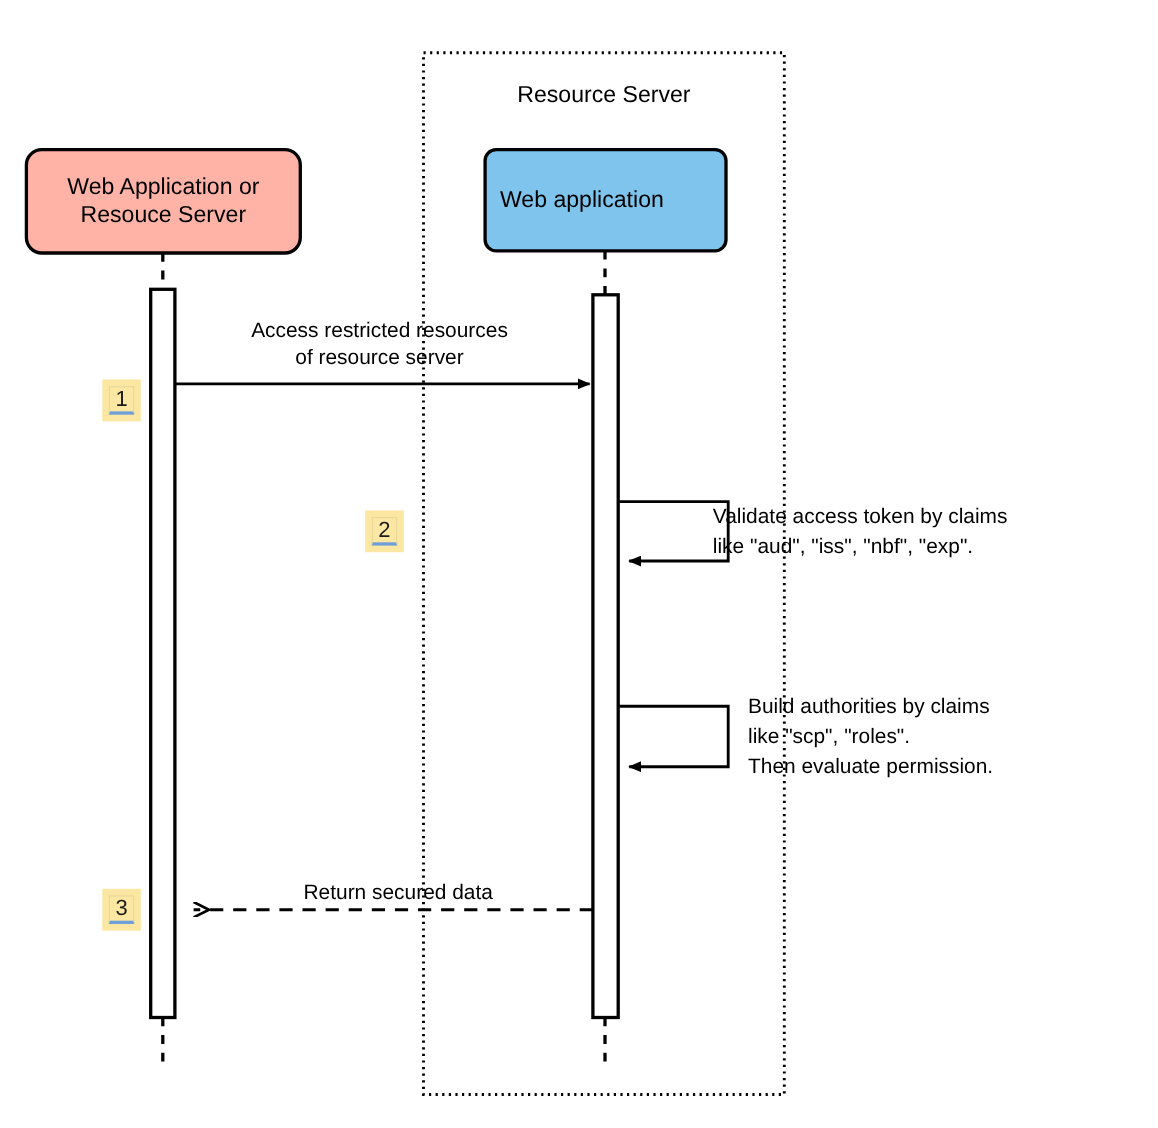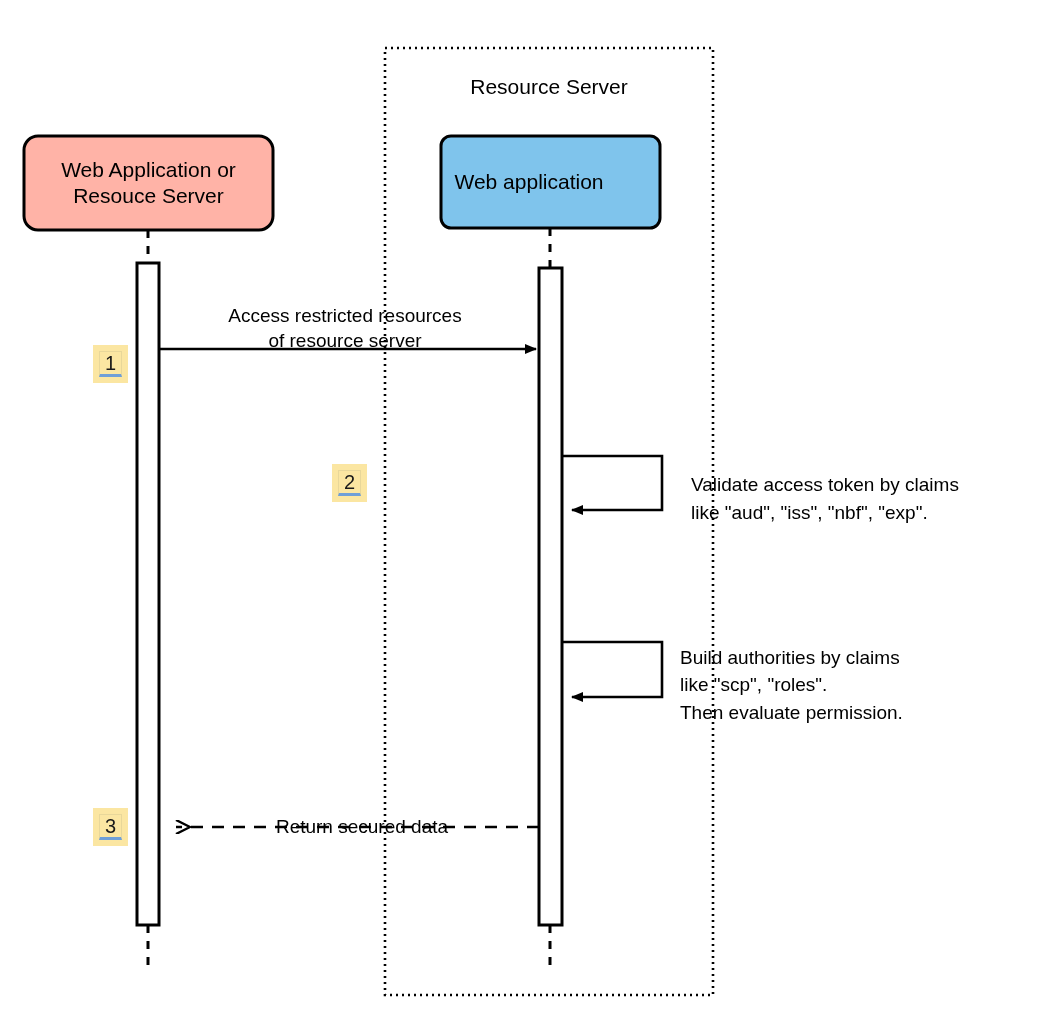--- a/index.html
+++ b/index.html
@@ -40,21 +40,20 @@
   }
   .participant-box-label {
     font-size: 21px;
   }
   .group-title {
     font-size: 21px;
   }
   .msg-label {
     font-size: 19px;
     line-height: 1.3;
-    margin-top: 15px;
   }
   .note-label {
     font-size: 19px;
     line-height: 1.45;
     justify-content: flex-start;
     text-align: left;
   }
   .step-badge {
     position: absolute;
     background: #fbe6a2;
@@ -116,21 +115,21 @@
   <div class="node-label group-title" style="left:385px; top:70px; width:328px; height:34px;">Resource Server</div>
 
   <div class="node-label participant-box-label" style="left:24px; top:136px; width:249px; height:94px;">Web Application or
 Resouce Server</div>
 
   <div class="node-label participant-box-label" style="left:441px; top:136px; width:176px; height:92px;">Web application</div>
 
   <div class="node-label msg-label" style="left:185px; top:286px; width:320px; height:56px;">Access restricted resources
 of resource server</div>
 
-  <div class="node-label msg-label note-label" style="left:691px; top:456px; width:360px; height:56px;">Validate access token by claims
+  <div class="node-label msg-label note-label" style="left:648px; top:456px; width:360px; height:56px;">Validate access token by claims
 like "aud", "iss", "nbf", "exp".</div>
 
   <div class="node-label msg-label" style="left:183px; top:798px; width:358px; height:28px;">Return secured data</div>
 
   <div class="node-label msg-label note-label" style="left:680px; top:628px; width:360px; height:84px;">Build authorities by claims
 like "scp", "roles".
 Then evaluate permission.</div>
 
   <div class="step-badge" style="left:93px; top:345px; width:35px; height:38px;">
     <span class="num">1</span>

